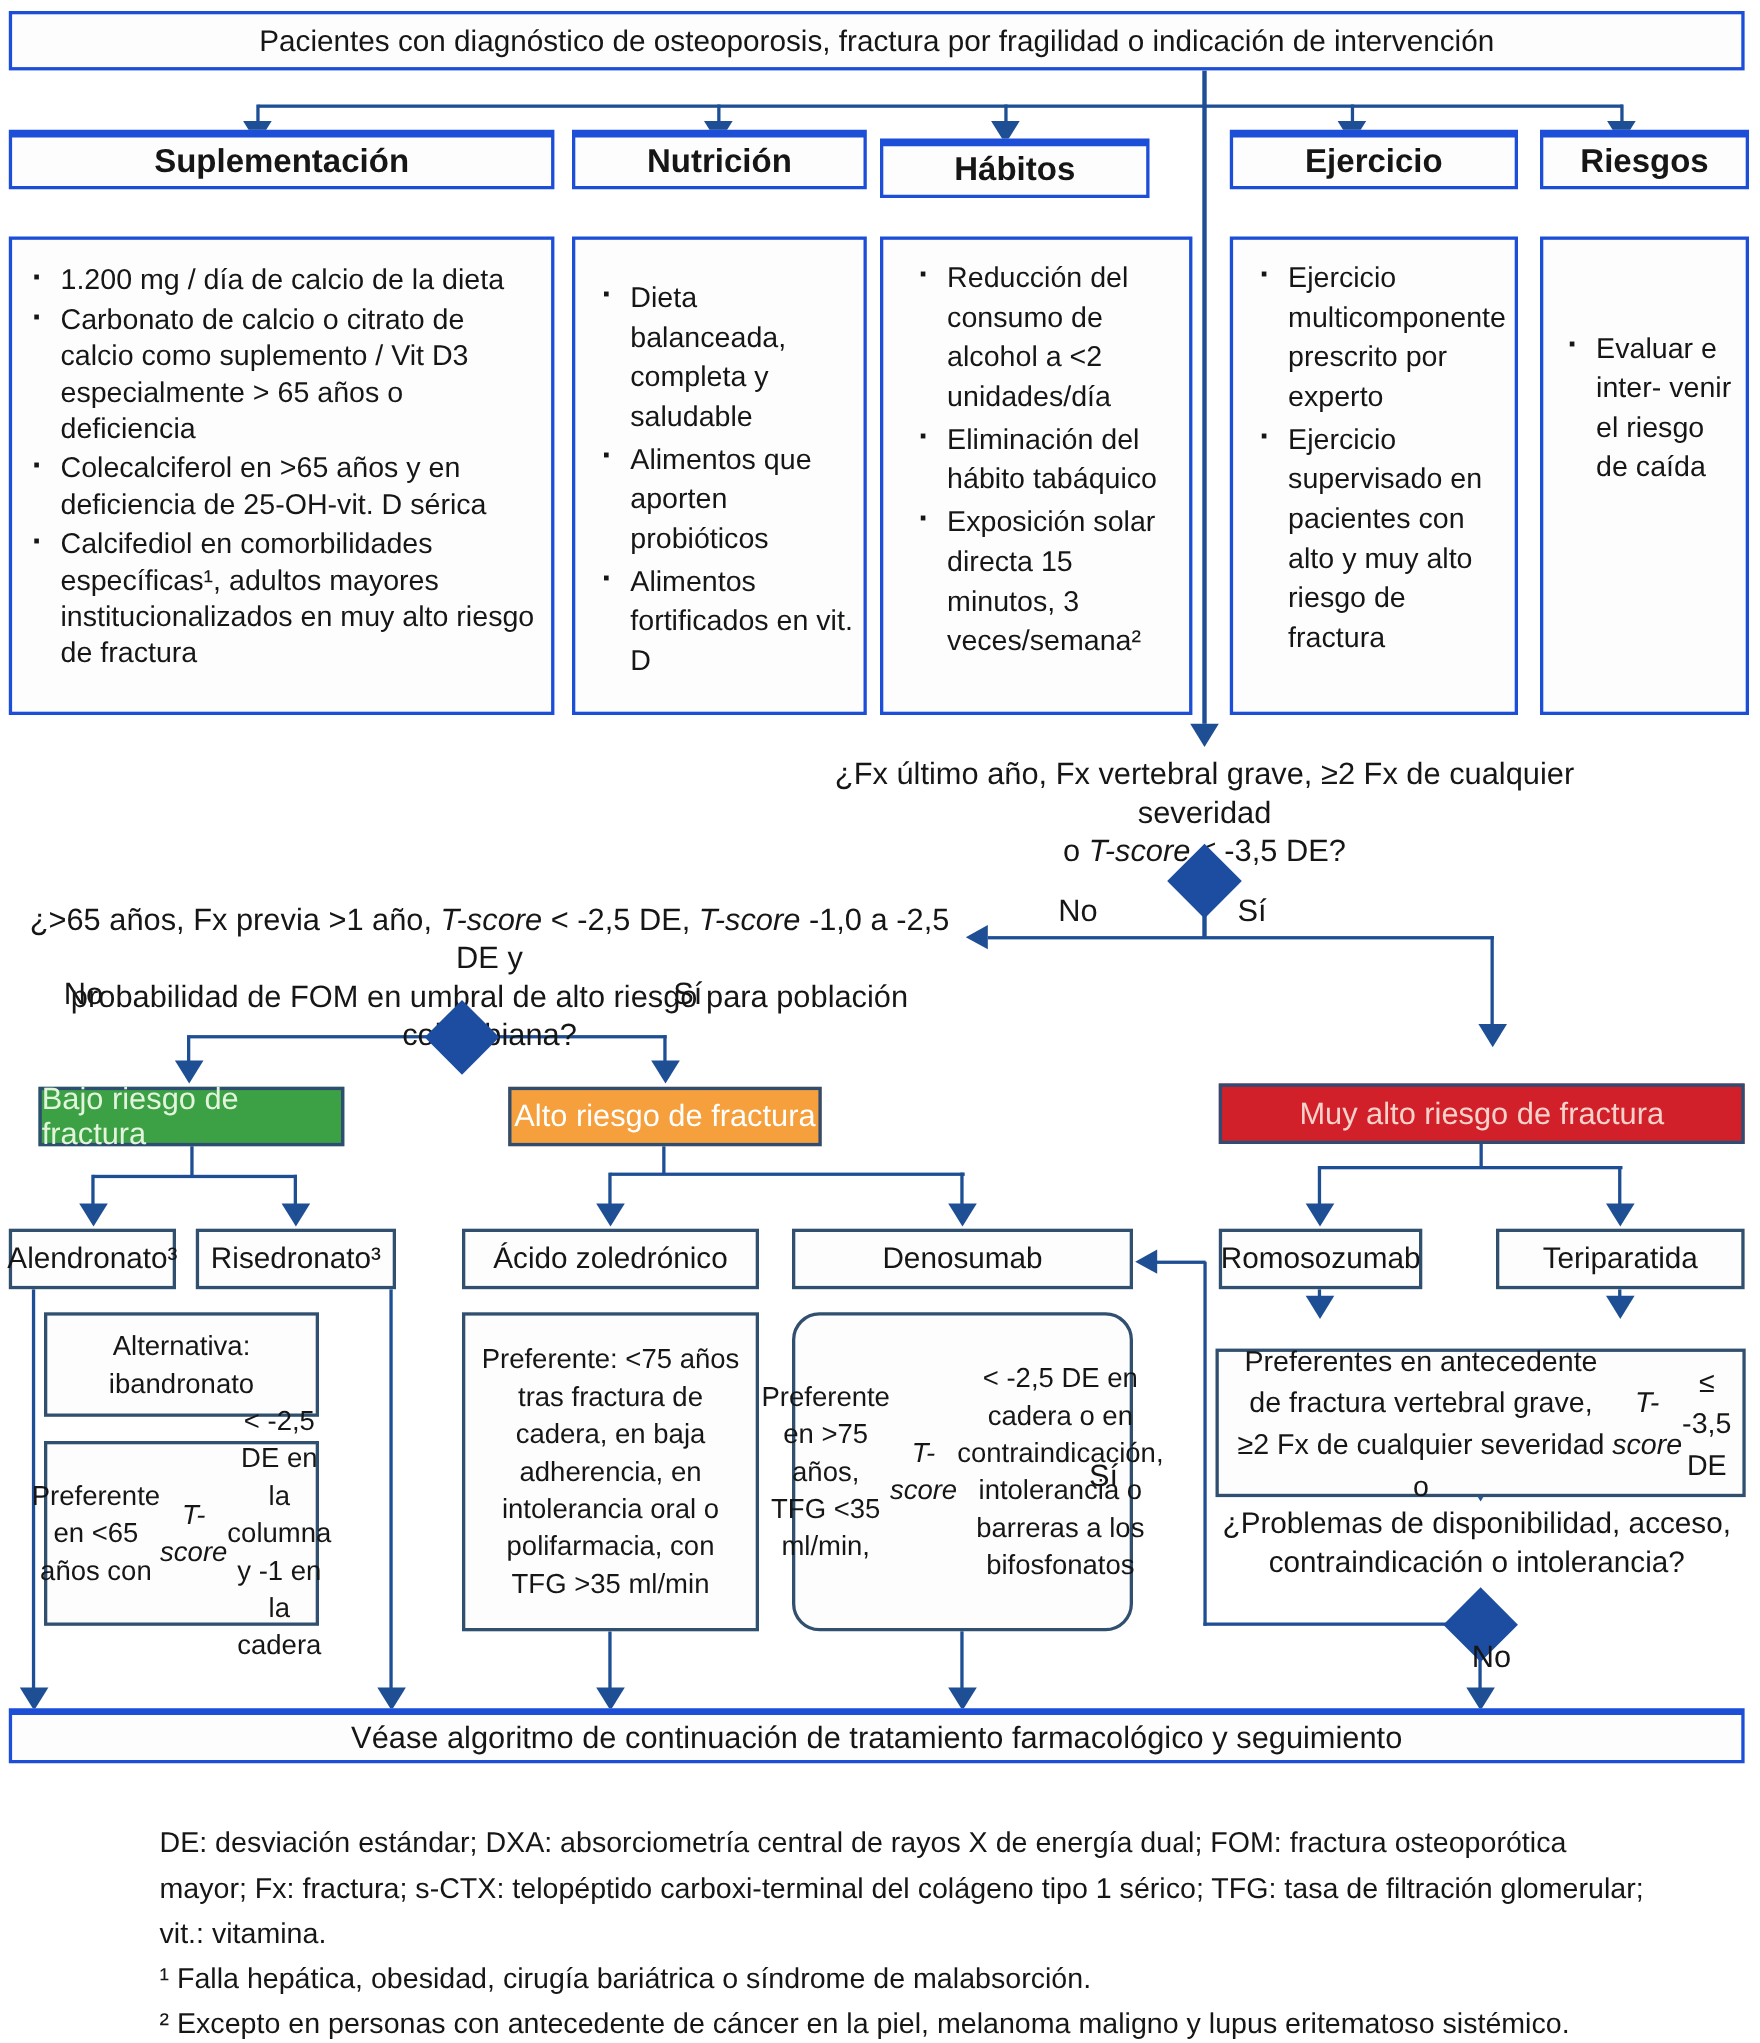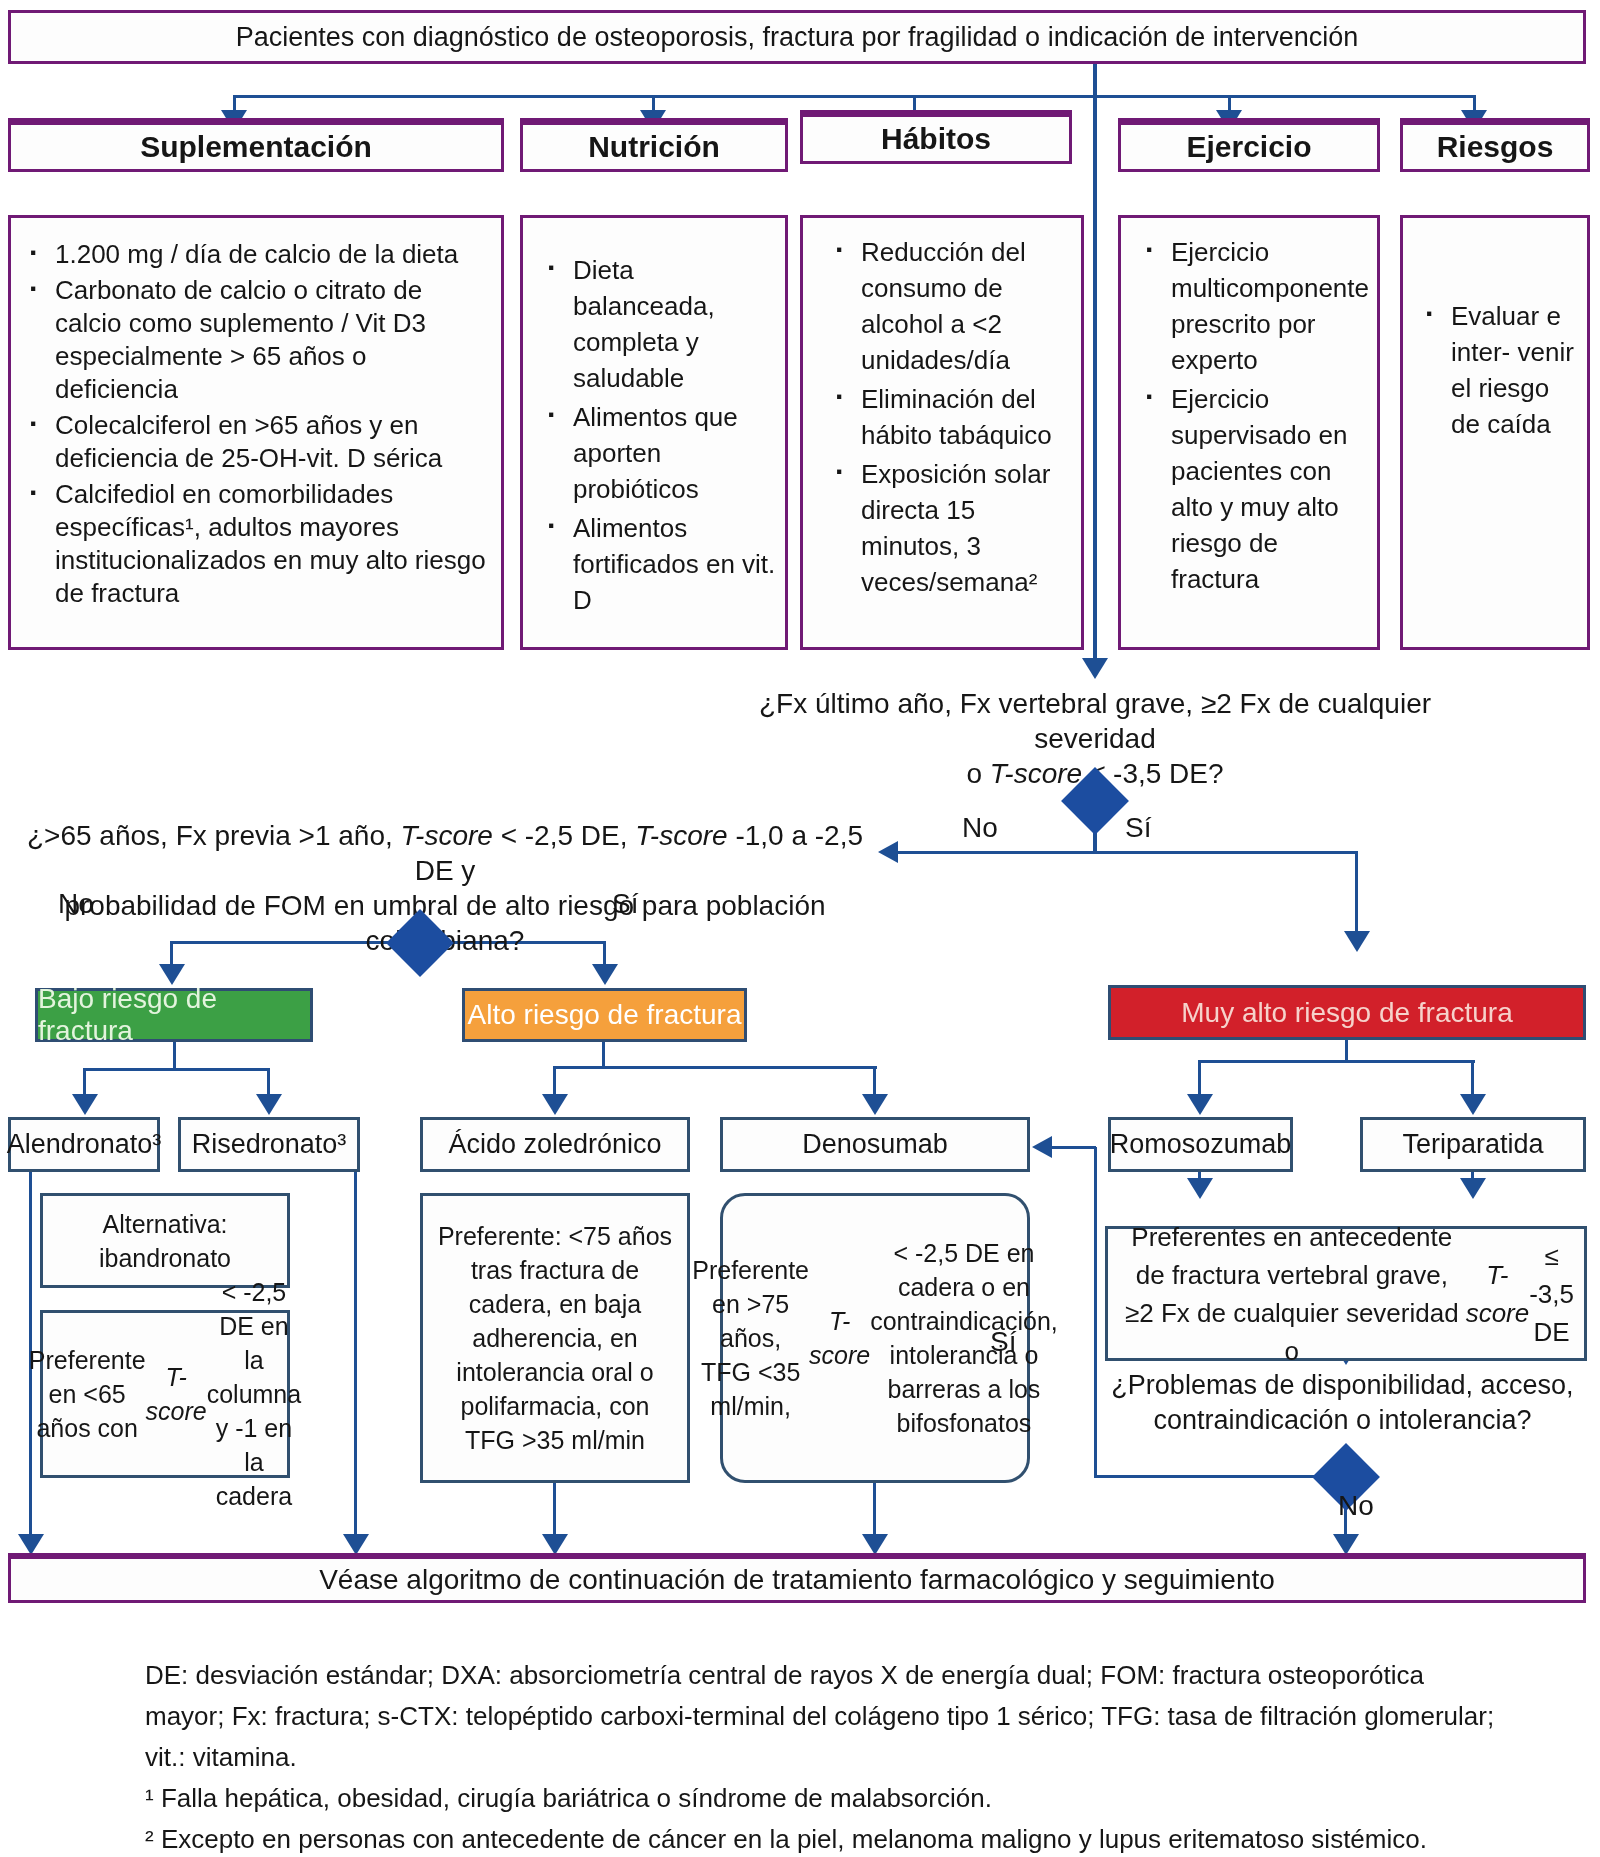--- a/index.html
+++ b/index.html
@@ -1,18 +1,18 @@
 <!DOCTYPE html>
 <html><head>
 <meta charset="utf-8">
 <style>
   html,body{margin:0;padding:0;background:#fff;}
   #canvas{position:relative;width:1600px;height:1857px;background:#ffffff;
     font-family:"Liberation Sans","DejaVu Sans",sans-serif;color:#161616;overflow:hidden;}
-  .box{position:absolute;border:3px solid #701a75;background:#fdfdfd;box-sizing:border-box;}
+  .box{position:absolute;border:3px solid #1d4ed8;background:#fdfdfd;box-sizing:border-box;}
   .hdr{border-top-width:7px;font-weight:bold;font-size:30px;display:flex;align-items:center;justify-content:center;}
   .titlebox{font-size:27px;display:flex;align-items:center;justify-content:center;text-align:center;}
   .content{font-size:26px;line-height:33px;}
   .li{position:relative;padding-left:36px;margin-bottom:3px;}
   .li::before{content:'\00B7';position:absolute;left:10px;top:-2px;font-weight:bold;font-size:30px;}
   .vl,.hl{position:absolute;background:#1e4f94;}
   .ad{position:absolute;width:0;height:0;border-left:13px solid transparent;border-right:13px solid transparent;border-top:21px solid #1e4f94;}
   .al{position:absolute;width:0;height:0;border-top:11px solid transparent;border-bottom:11px solid transparent;border-right:20px solid #1e4f94;}
   .dm{position:absolute;width:48px;height:48px;background:#1c4da0;transform:rotate(45deg);}
   .qtext{position:absolute;text-align:center;font-size:28px;line-height:35px;}
@@ -103,21 +103,21 @@
   <div class="box titlebox" style="left:8px;top:10px;width:1578px;height:54px">
     <span>Pacientes con diagnóstico de osteoporosis, fractura por fragilidad o indicación de intervención</span>
   </div>
 
   <div class="box hdr" style="left:8px;top:118px;width:496px;height:54px">
       <span>Suplementación</span>
     </div>
   <div class="box hdr" style="left:520px;top:118px;width:268px;height:54px">
       <span>Nutrición</span>
     </div>
-  <div class="box hdr" style="left:800px;top:110px;width:272px;height:54px">
+  <div class="box hdr" style="left:800px;top:126px;width:245px;height:54px">
       <span>Hábitos</span>
     </div>
   <div class="box hdr" style="left:1118px;top:118px;width:262px;height:54px">
       <span>Ejercicio</span>
     </div>
   <div class="box hdr" style="left:1400px;top:118px;width:190px;height:54px">
       <span>Riesgos</span>
     </div>
 
   <div class="box content" style="left:8px;top:215px;width:496px;height:435px;padding:20px 14px 0 8px;">

